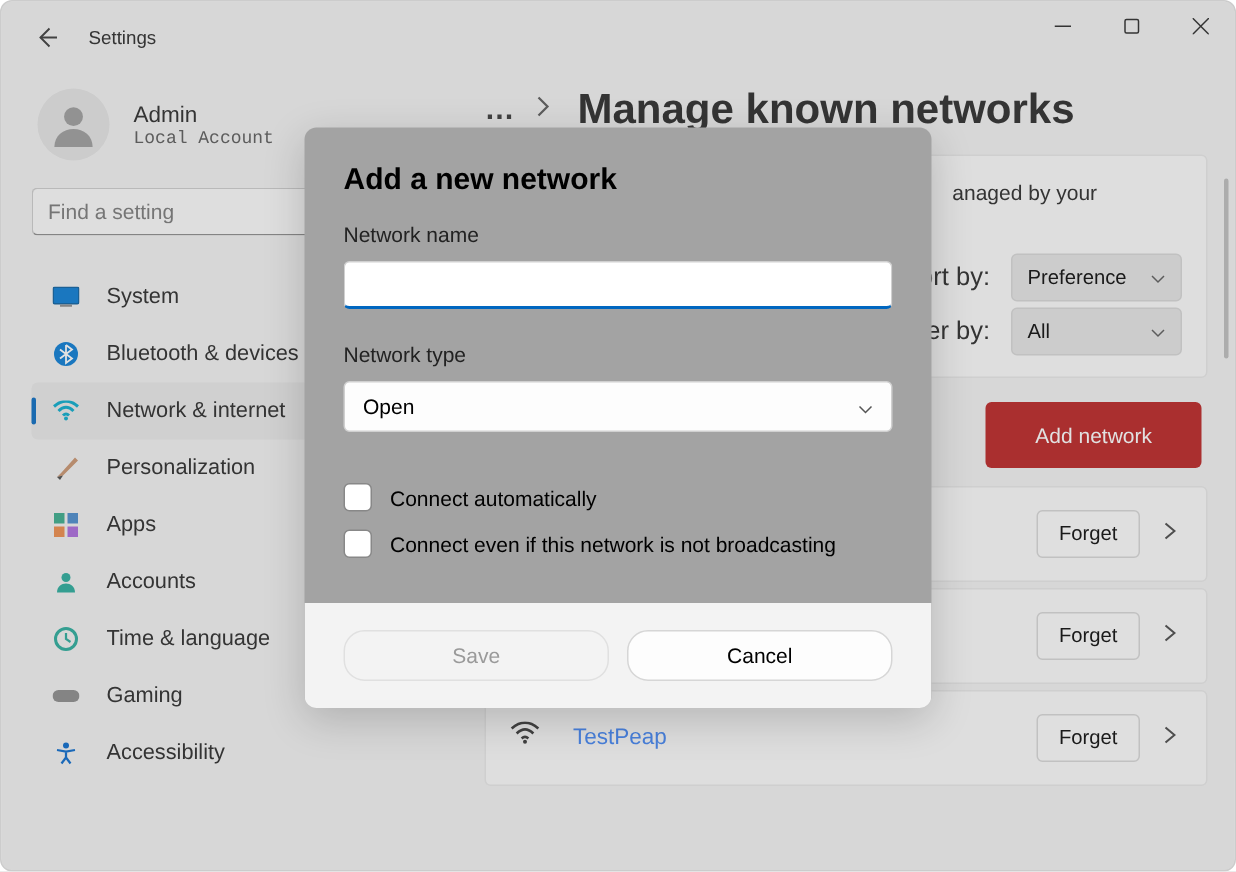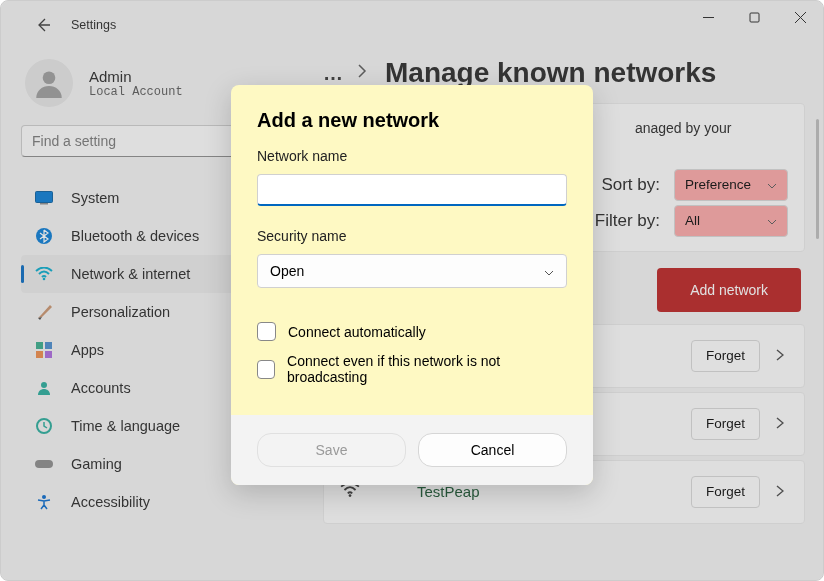--- a/index.html
+++ b/index.html
@@ -9,21 +9,21 @@
     background: #f3f3f3;
     border: 1px solid #ccc;
     border-radius: 8px;
     position: relative;
     overflow: hidden;
   }
   .titlebar {
     height: 48px;
     display: flex;
     align-items: center;
-    padding-left: 32px;
+    padding-left: 20px;
     text-align: right;
   }
   .back-btn {
     width: 20px; height: 20px;
     display: flex; align-items: center; justify-content: center;
     margin-right: 18px;
     color: #333;
   }
   .titlebar-title { font-size: 12.5px; color: #222; }
   .win-controls {
@@ -121,21 +121,21 @@
   .filter-row {
     display:flex; align-items:center; justify-content:flex-end;
     gap: 14px;
     margin-top:10px;
   }
   .filter-label { font-size: 17px; color: #222; }
   .select-like {
     width: 114px; height: 32px;
     border: 1px solid #d6d6d6;
     border-radius: 4px;
-    background: #fca5a5;
+    background: #e5e5e5;
     display: flex; align-items: center;
     padding: 0 10px; font-size: 13.5px;
     justify-content: space-between;
   }
   .chev { width: 10px; color: #555; }
 
   .add-row {
     display: flex; justify-content: flex-end;
     padding: 10px 4px 12px 0;
   }
@@ -152,21 +152,21 @@
   .net-item {
     background: #fbfbfb;
     border: 1px solid #e8e8e8;
     border-radius: 4px;
     height: 64px;
     display: flex; align-items: center;
     padding: 0 16px;
     margin-bottom: 4px;
   }
   .net-icon { width: 24px; margin-right: 18px; color: #333; }
-  .net-name { flex: 1; font-size: 15px; color: #14532d; margin-left: 35px; }
+  .net-name { flex: 1; font-size: 15px; color: #3b82f6; }
   .btn-forget {
     height: 32px; padding: 0 14px;
     background: #fdfdfd;
     border: 1px solid #d6d6d6;
     border-radius: 4px; font-size: 13.5px;
     margin-right: 16px;
   }
   .net-chev { width: 12px; color: #444; }
 
   .scrollbar {
@@ -176,22 +176,22 @@
 
   
   .overlay {
     position: absolute; inset: 0;
     background: rgba(120,120,120,0.22);
     display: flex; align-items: flex-start; justify-content: center;
     padding-top: 84px;
     z-index: 50;
   }
   .dialog {
-    width: 362px;
-    background: #fef9c3;
+    width: 418px;
+    background: #a3a3a3;
     border-radius: 8px;
     box-shadow: 0 8px 28px rgba(0,0,0,0.18);
     overflow: hidden;
   }
   .dialog-body { padding: 24px 26px 18px 26px; }
   .dialog-title { font-size: 20px; font-weight: 600; margin-bottom: 16px; }
   .field-label { font-size: 14px; color: #222; margin-bottom: 10px; }
   .text-input {
     width: 100%; height: 32px;
     border: 1px solid #d0d0d0;
@@ -453,21 +453,21 @@
 
   <div class="overlay">
     <div class="dialog">
       <div class="dialog-body">
         <div class="dialog-title">Add a new network</div>
 
         <div class="field-label">Network name</div>
         <input class="text-input" autofocus="" value="" style="">
         <div class="field-gap"></div>
 
-        <div class="field-label">Security name</div>
+        <div class="field-label">Network type</div>
         <div class="select-input">
           <span>Open</span>
           <span><svg width="10" height="6">
                 <path d="M1 1 L5 5 L9 1" stroke="#555" fill="none"></path>
               </svg></span>
         </div>
 
         <div class="check-row">
           <span class="checkbox"></span>
           <span>Connect automatically</span>

